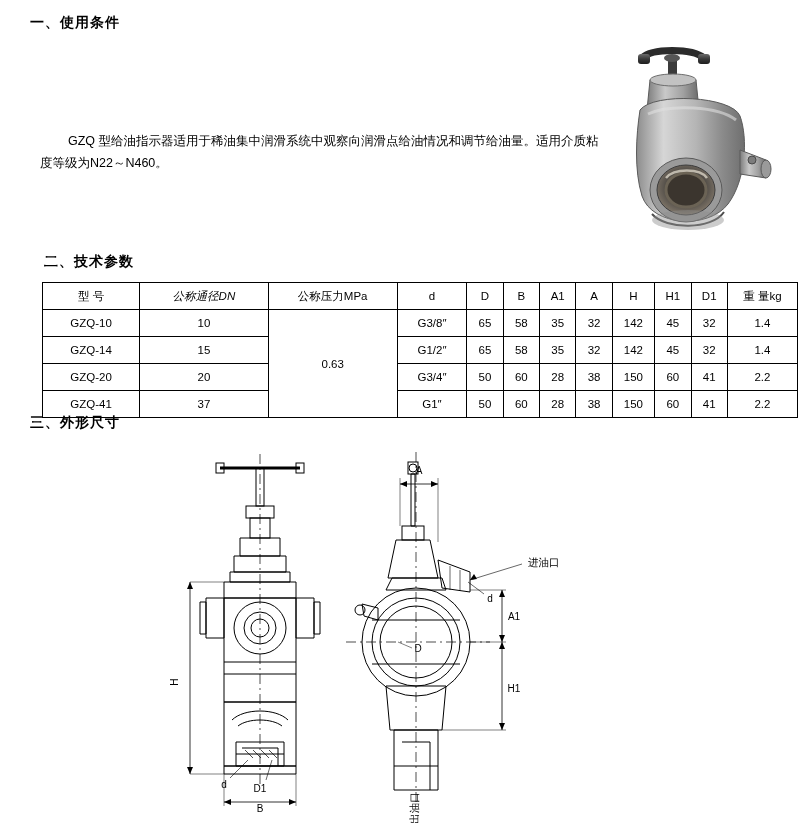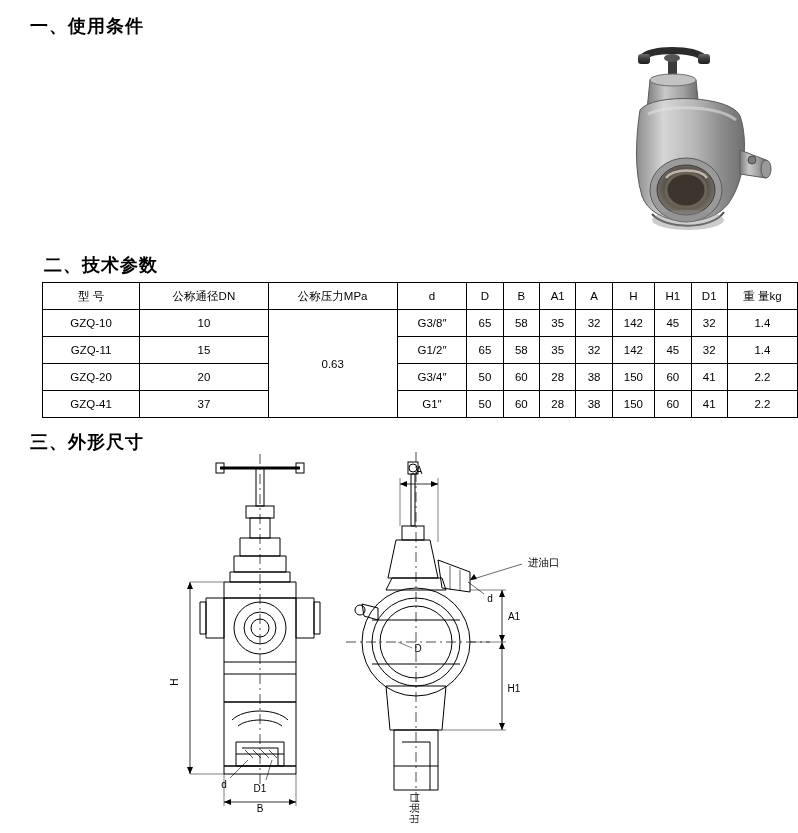--- a/index.html
+++ b/index.html
@@ -15,28 +15,28 @@
     position: relative;
     overflow: hidden;
   }
   .page {
     position: relative;
     width: 798px;
     height: 833px;
   }
   .section-title {
     position: absolute;
-    font-size: 18px;
+    font-size: 14px;
     font-weight: bold;
     letter-spacing: 1px;
     color: #000;
   }
   #sec1 { left: 30px; top: 14px; }
   #sec2 { left: 44px; top: 253px; }
-  #sec3 { left: 30px; top: 430px; }
+  #sec3 { left: 30px; top: 414px; }
 
   .body-text {
     position: absolute;
     left: 40px;
     top: 130px;
     width: 560px;
     font-size: 12.5px;
     line-height: 22px;
     text-indent: 28px;
     color: #000;
@@ -63,21 +63,21 @@
   table.spec td, table.spec th {
     border: 1px solid #000;
     text-align: center;
     font-weight: normal;
     height: 26px;
     padding: 0 3px;
     white-space: nowrap;
   }
   table.spec th { font-size: 11.5px; }
   .c-model { width: 92px; }
-  .c-dn { width: 124px; }
+  .c-dn { width: 124px; font-style: italic; }
   .c-mpa { width: 124px; margin-top: 40px; }
   .c-d { width: 64px; }
   .c-n { width: 30px; }
   .c-h { width: 36px; }
   .c-w { width: 64px; }
   .mpa-cell { vertical-align: middle; }
 
   
   .drawing {
     position: absolute;
@@ -98,20 +98,21 @@
     fill: #000;
   }
 </style>
 </head>
 <body>
 
 <div class="page">
 
   <div class="section-title" id="sec1">一、使用条件</div>
 
+  <div class="body-text">GZQ 型给油指示器适用于稀油集中润滑系统中观察向润滑点给油情况和调节给油量。适用介质粘度等级为N22～N460。</div>
 
   <div class="photo">
     <svg width="178" height="230" viewBox="0 0 178 230" xmlns="http://www.w3.org/2000/svg">
       <defs>
         <linearGradient id="metal" x1="0" y1="0" x2="1" y2="0">
           <stop offset="0%" stop-color="#8d8d8d"></stop>
           <stop offset="25%" stop-color="#d6d6d6"></stop>
           <stop offset="55%" stop-color="#b5b5b5"></stop>
           <stop offset="80%" stop-color="#8a8a8a"></stop>
           <stop offset="100%" stop-color="#6f6f6f"></stop>
@@ -190,21 +191,21 @@
         <td>65</td>
         <td>58</td>
         <td>35</td>
         <td>32</td>
         <td>142</td>
         <td>45</td>
         <td>32</td>
         <td>1.4</td>
       </tr>
       <tr>
-        <td>GZQ-11</td>
+        <td>GZQ-14</td>
         <td>15</td>
         <td>G1/2″</td>
         <td>65</td>
         <td>58</td>
         <td>35</td>
         <td>32</td>
         <td>142</td>
         <td>45</td>
         <td>32</td>
         <td>1.4</td>

